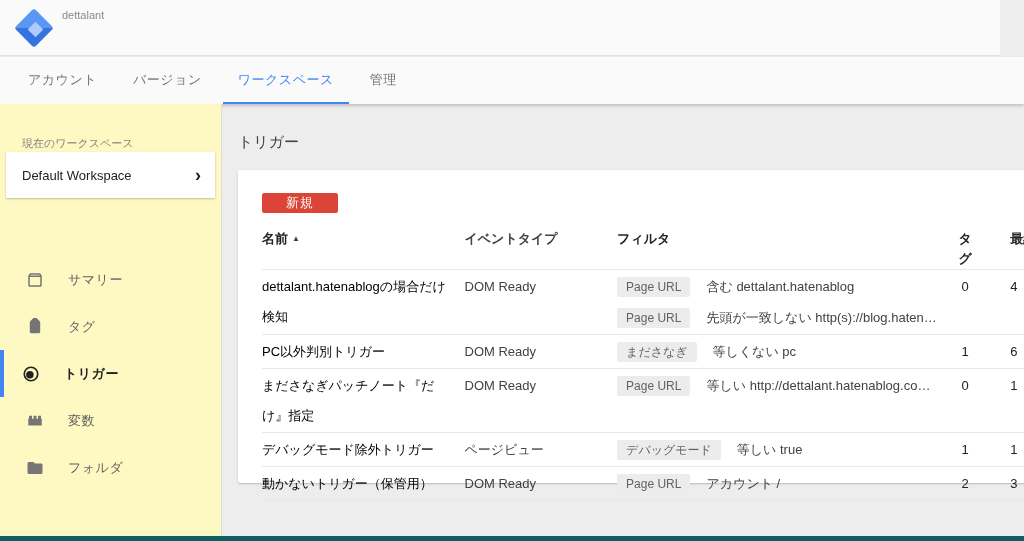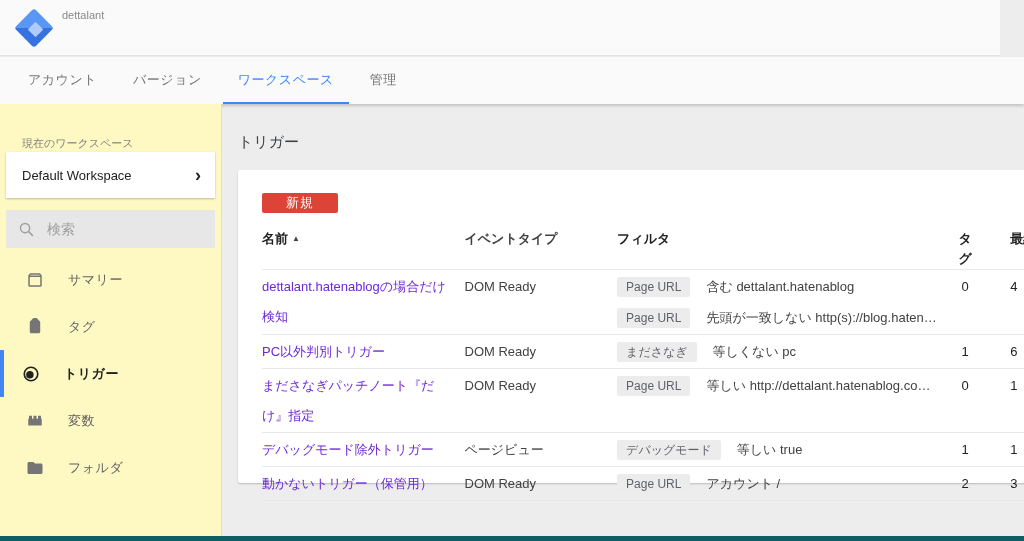--- a/index.html
+++ b/index.html
@@ -92,21 +92,21 @@
   .trow { display:flex; align-items:flex-start; border-bottom:1px solid #e8e8e8; }
   .thead { font-weight:bold; color:#212121; }
   .thead .cell { line-height:20px; }
   .cell { line-height:31px; }
   .c-name   { width:203px; padding-right:14px; }
   .c-event  { width:153px; }
   .c-filter { width:336px; }
   .c-tags   { width:26px; text-align:center; }
   .c-last   { width:60px; margin-left:32px; white-space:nowrap; overflow:hidden; }
   .sort-caret { font-size:8px; color:#424242; margin-left:4px; vertical-align:2px; }
-  .trigger-link { color:#6d28d9; text-decoration:none; cursor:pointer; line-height:30px; display:inline-block; padding-top:1px; }
+  .trigger-link { color:#000000; text-decoration:none; cursor:pointer; line-height:30px; display:inline-block; padding-top:1px; }
   .c-event.cell { color:#424242; }
   .fline { height:31px; display:flex; align-items:center; gap:16px; }
   .chip {
     background:#ececec; color:#5f6368; font-size:12px; padding:4px 9px;
     border-radius:2px; white-space:nowrap; line-height:1;
   }
   .cond { color:#424242; white-space:nowrap; overflow:hidden; }
   .row-pad { padding:1px 0; }
   
   .bottom-strip { position:absolute; left:0; bottom:0; width:1024px; height:5px; background:#0d5f63; }
@@ -130,27 +130,20 @@
   <div class="tab active">ワークスペース</div>
   <div class="tab">管理</div>
 </div>
 
 <div class="sidebar">
   <div class="ws-label">現在のワークスペース</div>
   <div class="ws-card">
     <span class="ws-name">Default Workspace</span>
     <span class="ws-chevron">›</span>
   </div>
-  <div class="search-box">
-    <svg width="17" height="17" viewBox="0 0 24 24">
-      <circle cx="10" cy="10" r="6.5" fill="none" stroke="#9e9e9e" stroke-width="2"></circle>
-      <line x1="15" y1="15" x2="21" y2="21" stroke="#9e9e9e" stroke-width="2"></line>
-    </svg>
-    <input type="text" placeholder="検索" style="">
-  </div>
   <div class="side-menu">
     <div class="side-item">
       <span class="ic">
         <svg width="18" height="18" viewBox="0 0 24 24">
             <path d="M20.5 5.2l-1.4-1.7C18.8 3.2 18.4 3 18 3H6c-.4 0-.8.2-1.1.5L3.5 5.2C3.2 5.6 3 6 3 6.5V19c0 1.1.9 2 2 2h14c1.1 0 2-.9 2-2V6.5c0-.5-.2-.9-.5-1.3zM6.2 5h11.6l.8 1H5.4l.8-1zM5 19V8h14v11H5z" stroke="none"></path>
           </svg>
       </span>
       <span>サマリー</span>
     </div>
     <div class="side-item">

